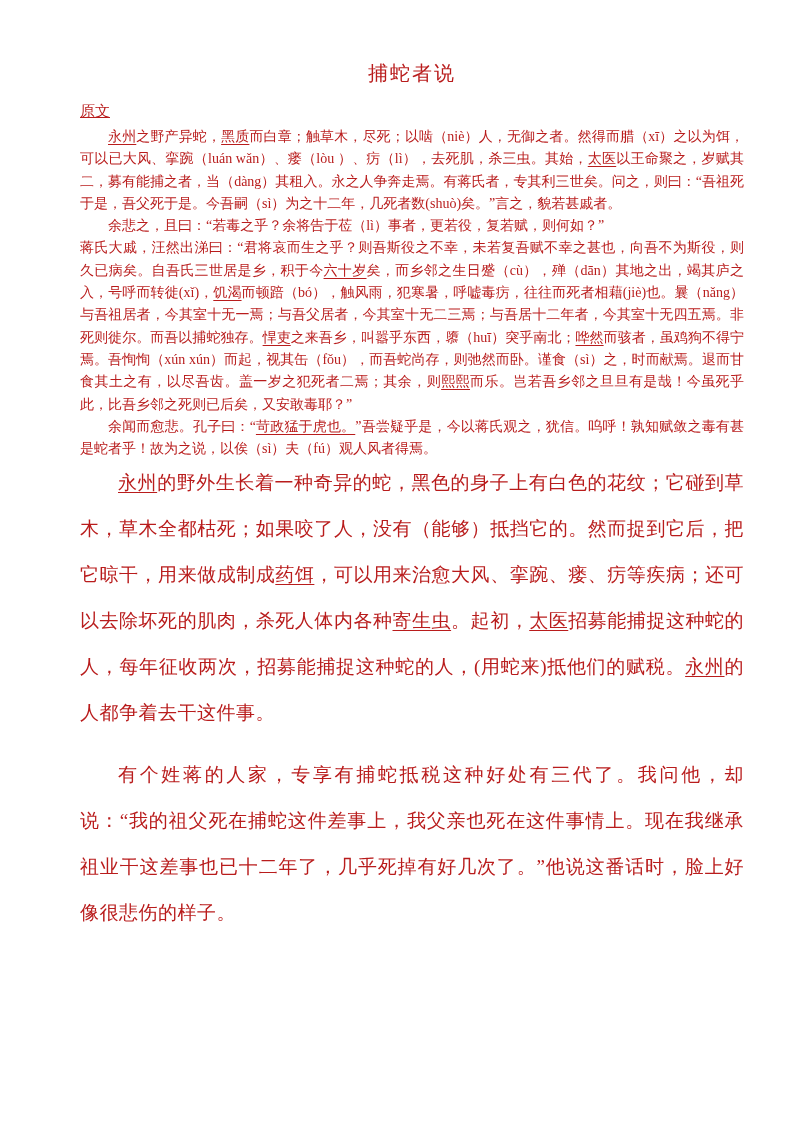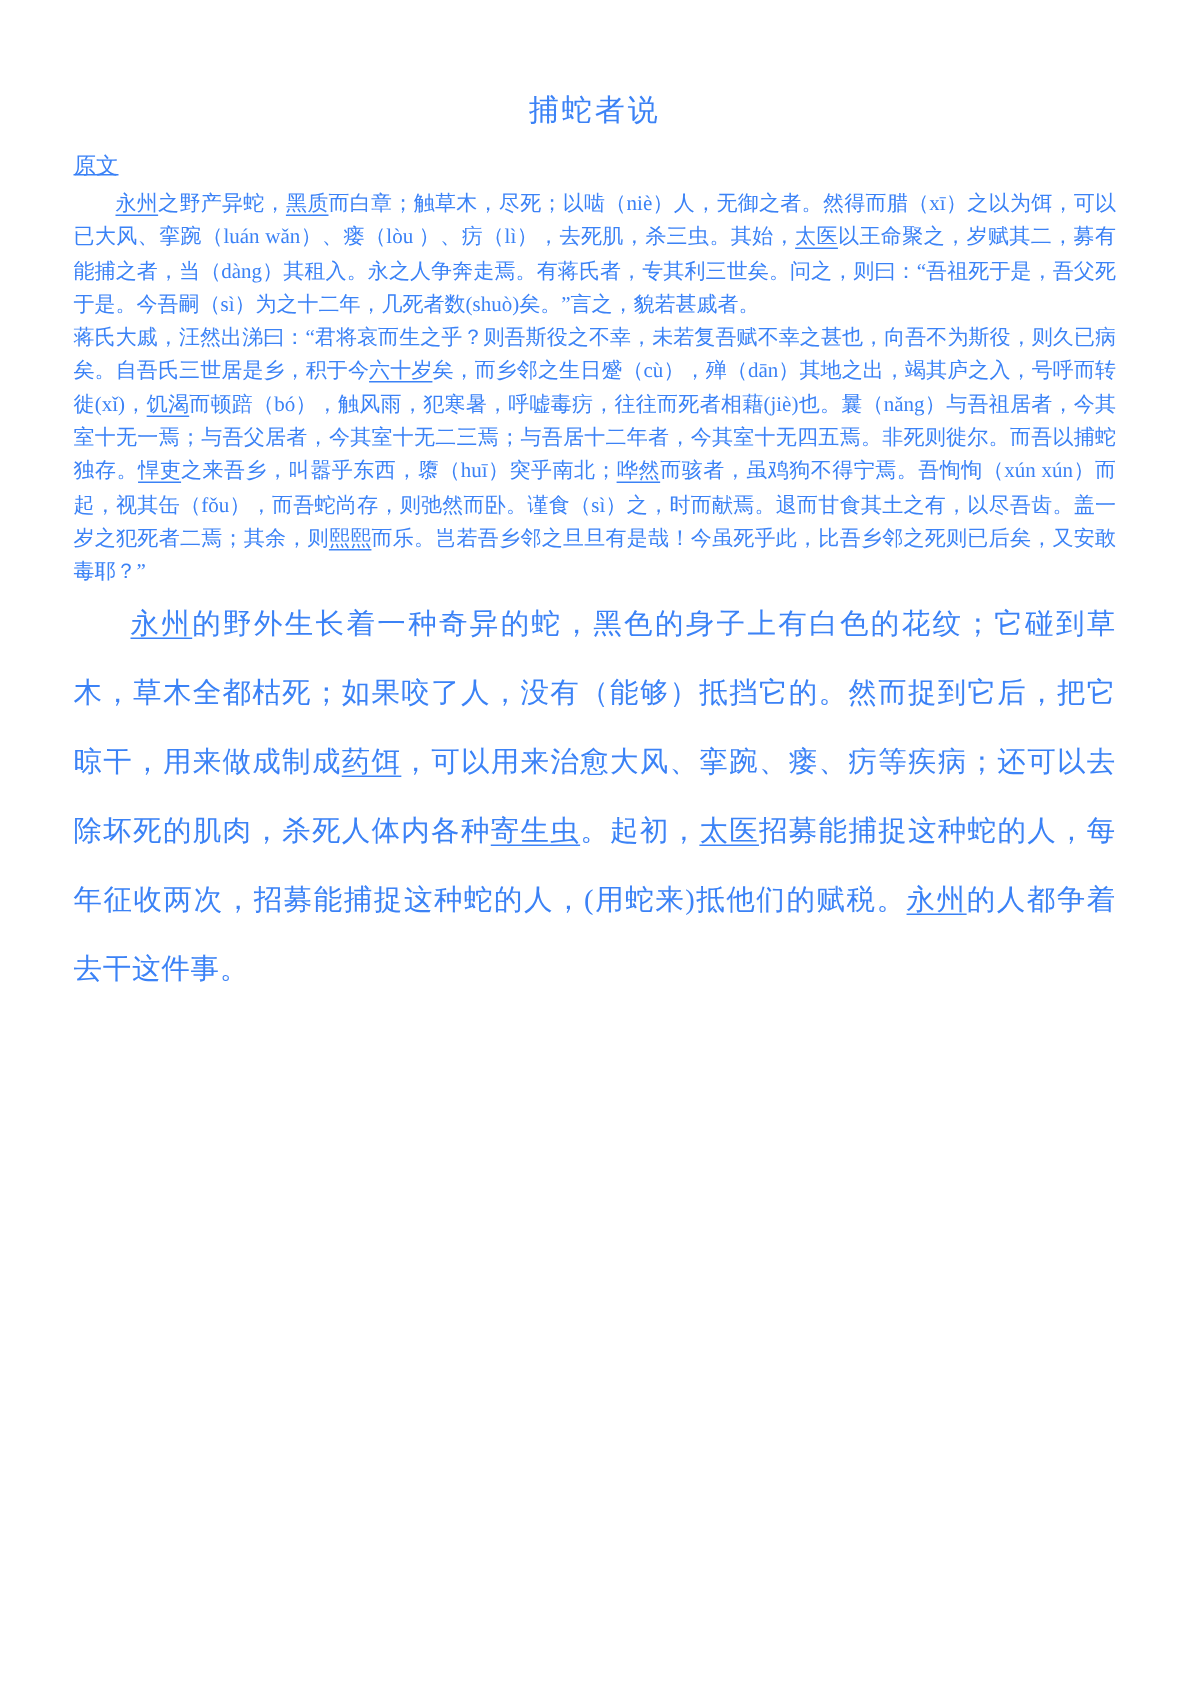--- a/index.html
+++ b/index.html
@@ -6,22 +6,22 @@
     margin: 0;
     padding: 0;
     background: #ffffff;
   }
   .page {
     position: relative;
     width: 800px;
     height: 1132px;
     box-sizing: border-box;
     background: #ffffff;
-    color: #3b82f6;
-    padding: 60px 56px 0 49px;
+    color: #b91c1c;
+    padding: 60px 56px 0 80px;
     font-family: "Liberation Serif", "DejaVu Serif", serif;
     overflow: hidden;
   }
   .title {
     font-size: 20px;
     font-weight: 400;
     text-align: center;
     margin: 0 0 14px 0;
     letter-spacing: 2px;
   }
@@ -65,21 +65,24 @@
 <body>
 
 <div class="page">
 
   <h1 class="title">捕蛇者说</h1>
 
   <div class="section-label">原文</div>
 
   <div class="original">
     <p class="indent"><span class="u">永州</span><span>之野产异蛇，</span><span class="u">黑质</span><span>而白章；触草木，尽死；以啮（niè）人，无御之者。然得而腊（xī）之以为饵，可以已大风、挛踠（luán wǎn）、瘘（lòu ）、疠（lì），去死肌，杀三虫。其始，</span><span class="u">太医</span><span>以王命聚之，岁赋其二，募有能捕之者，当（dàng）其租入。永之人争奔走焉。有蒋氏者，专其利三世矣。问之，则曰：“吾祖死于是，吾父死于是。今吾嗣（sì）为之十二年，几死者数(shuò)矣。”言之，貌若甚戚者。</span></p>
+    <p class="indent"><span>余悲之，且曰：“若毒之乎？余将告于莅（lì）事者，更若役，复若赋，则何如？”</span></p>
     <p><span>蒋氏大戚，汪然出涕曰：“君将哀而生之乎？则吾斯役之不幸，未若复吾赋不幸之甚也，向吾不为斯役，则久已病矣。自吾氏三世居是乡，积于今</span><span class="u">六十岁</span><span>矣，而乡邻之生日蹙（cù），殚（dān）其地之出，竭其庐之入，号呼而转徙(xǐ)，</span><span class="u">饥渴</span><span>而顿踣（bó），触风雨，犯寒暑，呼嘘毒疠，往往而死者相藉(jiè)也。曩（nǎng）与吾祖居者，今其室十无一焉；与吾父居者，今其室十无二三焉；与吾居十二年者，今其室十无四五焉。非死则徙尔。而吾以捕蛇独存。</span><span class="u">悍吏</span><span>之来吾乡，叫嚣乎东西，隳（huī）突乎南北；</span><span class="u">哗然</span><span>而骇者，虽鸡狗不得宁焉。吾恂恂（xún xún）而起，视其缶（fǒu），而吾蛇尚存，则弛然而卧。谨食（sì）之，时而献焉。退而甘食其土之有，以尽吾齿。盖一岁之犯死者二焉；其余，则</span><span class="u">熙熙</span><span>而乐。岂若吾乡邻之旦旦有是哉！今虽死乎此，比吾乡邻之死则已后矣，又安敢毒耶？”</span></p>
+    <p class="indent"><span>余闻而愈悲。孔子曰：“</span><span class="u">苛政猛于虎也。</span><span>”吾尝疑乎是，今以蒋氏观之，犹信。呜呼！孰知赋敛之毒有甚是蛇者乎！故为之说，以俟（sì）夫（fú）观人风者得焉。</span></p>
   </div>
 
 
   <div class="translation">
     <p class="indent"><span class="u">永州</span><span>的野外生长着一种奇异的蛇，黑色的身子上有白色的花纹；它碰到草木，草木全都枯死；如果咬了人，没有（能够）抵挡它的。然而捉到它后，把它晾干，用来做成制成</span><span class="u">药饵</span><span>，可以用来治愈大风、挛踠、瘘、疠等疾病；还可以去除坏死的肌肉，杀死人体内各种</span><span class="u">寄生虫</span><span>。起初，</span><span class="u">太医</span><span>招募能捕捉这种蛇的人，每年征收两次，招募能捕捉这种蛇的人，(用蛇来)抵他们的赋税。</span><span class="u">永州</span><span>的人都争着去干这件事。</span></p>
+    <p class="indent"><span>有个姓蒋的人家，专享有捕蛇抵税这种好处有三代了。我问他，却说：“我的祖父死在捕蛇这件差事上，我父亲也死在这件事情上。现在我继承祖业干这差事也已十二年了，几乎死掉有好几次了。”他说这番话时，脸上好像很悲伤的样子。</span></p>
   </div>
 
 </div>
 
 </body></html>

